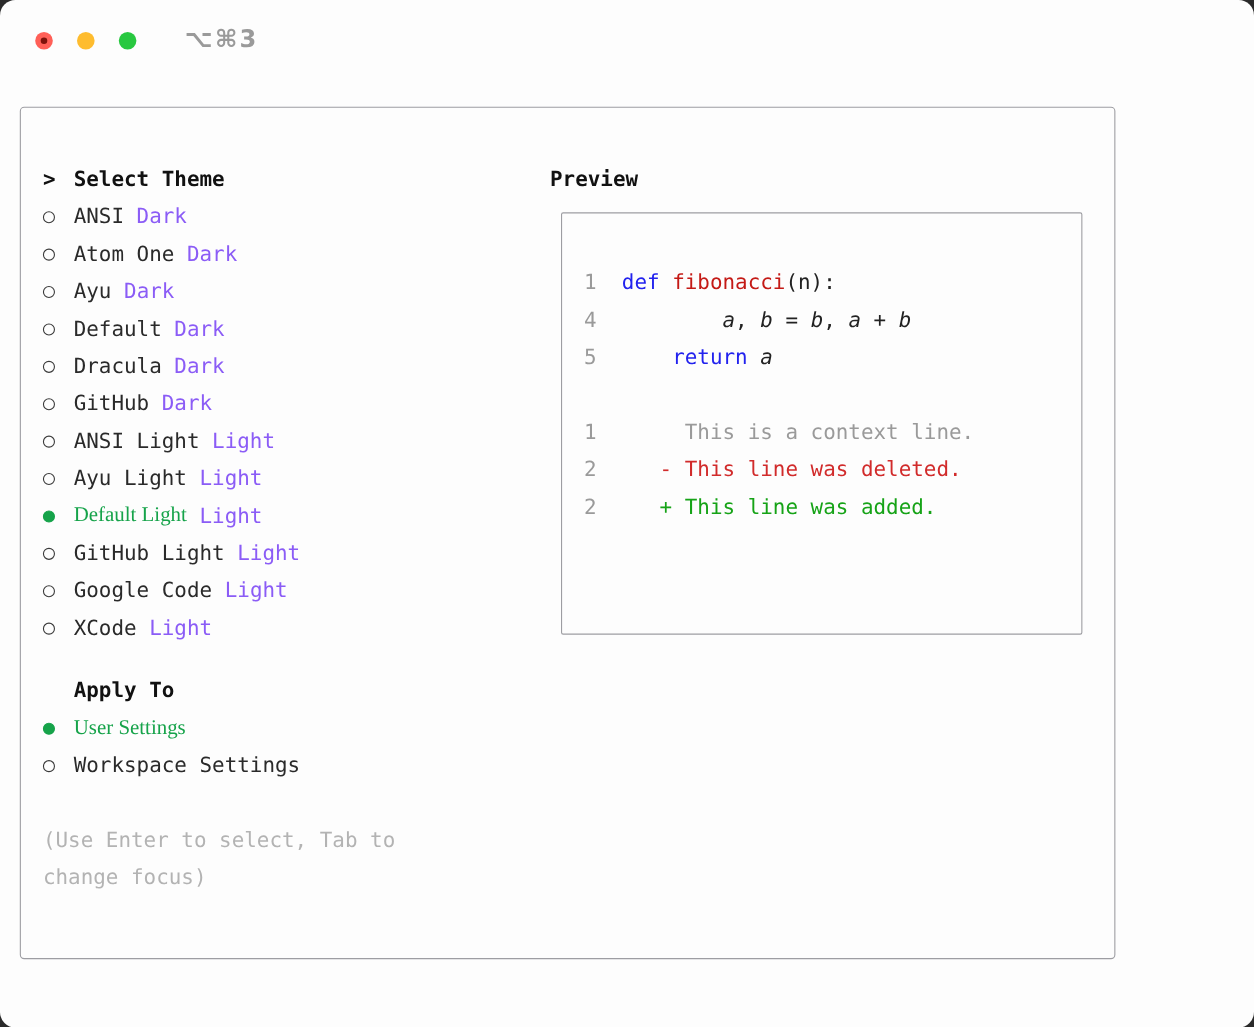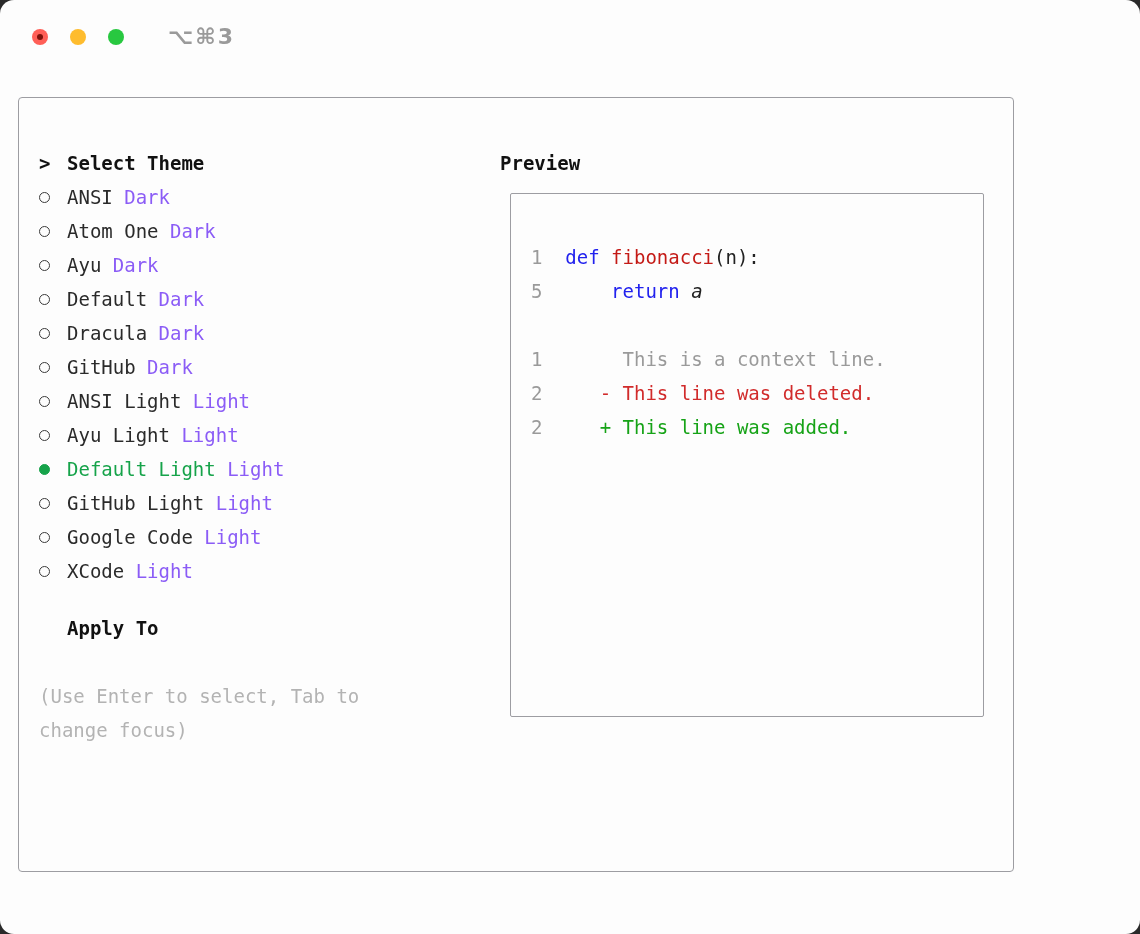--- a/index.html
+++ b/index.html
@@ -33,31 +33,31 @@
   .heading { font-weight:bold; color:#111; }
   .radio {
     width:11px; height:11px; box-sizing:border-box;
     border:1.5px solid #3a3a3a; border-radius:50%;
   }
   .theme-item .name, .apply-item .name { color:#2a2a2a; }
   .theme-item .variant { color:#8b5cf6; margin-left:1ch; }
   .theme-item.selected .radio, .apply-item.selected .radio {
     background:#16a34a; border-color:#16a34a;
   }
-  .theme-item.selected .name, .apply-item.selected .name { color:#16a34a; }
+  .theme-item.selected .name, .apply-item.selected .name { color:#16a34a;font-family:Liberation Serif, serif; }
   .apply-heading { margin-top:23px; }
   .help {
     margin-top:34px; width:360px; line-height:34px;
     color:#b3b3b3; white-space:normal;
   }
   
   .preview-heading { height:34px; display:flex; align-items:center; font-weight:bold; color:#111; }
   .preview-box {
     border:1px solid #9d9da2; border-radius:2px; box-sizing:border-box;
-    margin-top:13px; margin-left:10px; height:524px; padding:46px 8px 0 20px;
+    margin-top:13px; margin-left:10px; height:384px; padding:46px 8px 0 20px;
     background:#fdfdfd;
   }
   .code-line { height:34px; line-height:34px; white-space:pre; }
   .ln { color:#9a9a9a; display:inline-block; width:1ch; margin-right:2ch; }
   .blank-line { height:34px; }
   .tok.kw { color:#2222ee; }
   .tok.fn { color:#c41a16; }
   .tok.it { font-style:italic; color:#222; }
   .tok.p  { color:#222; }
   .diff-context { color:#9a9a9a; }
@@ -95,29 +95,34 @@
         <div class="row theme-item"><span class="lead"><span class="radio"></span></span><span class="name">GitHub Light</span><span class="variant">Light</span></div>
         <div class="row theme-item"><span class="lead"><span class="radio"></span></span><span class="name">Google Code</span><span class="variant">Light</span></div>
         <div class="row theme-item"><span class="lead"><span class="radio"></span></span><span class="name">XCode</span><span class="variant">Light</span></div>
       </div>
 
     <div class="row apply-heading">
       <span class="lead"></span>
       <span class="heading">Apply To</span>
     </div>
 
+    <div id="apply-list">
+        <div class="row apply-item selected"><span class="lead"><span class="radio"></span></span><span class="name">User Settings</span></div>
+        <div class="row apply-item"><span class="lead"><span class="radio"></span></span><span class="name">Workspace Settings</span></div>
+      </div>
 
     <div class="help">(Use Enter to select, Tab to change focus)</div>
   </div>
 
   <div class="right-col">
     <div class="preview-heading">Preview</div>
     <div class="preview-box">
       <div id="code-lines">
           <div class="code-line"><span class="ln">1</span><span class="tok kw">def</span><span class="tok p"> </span><span class="tok fn">fibonacci</span><span class="tok p">(n):</span></div>
+          <div class="code-line"><span class="ln">4</span><span class="tok p">        </span><span class="tok it">a</span><span class="tok p">, </span><span class="tok it">b</span><span class="tok p"> = </span><span class="tok it">b</span><span class="tok p">, </span><span class="tok it">a</span><span class="tok p"> + </span><span class="tok it">b</span></div>
           <div class="code-line"><span class="ln">5</span><span class="tok p">    </span><span class="tok kw">return</span><span class="tok p"> </span><span class="tok it">a</span></div>
         </div>
       <div class="blank-line"></div>
       <div id="diff-lines">
           <div class="code-line diff-context"><span class="ln">1</span><span>     This is a context line.</span></div>
           <div class="code-line diff-deleted"><span class="ln">2</span><span>   - This line was deleted.</span></div>
           <div class="code-line diff-added"><span class="ln">2</span><span>   + This line was added.</span></div>
         </div>
     </div>
   </div>

